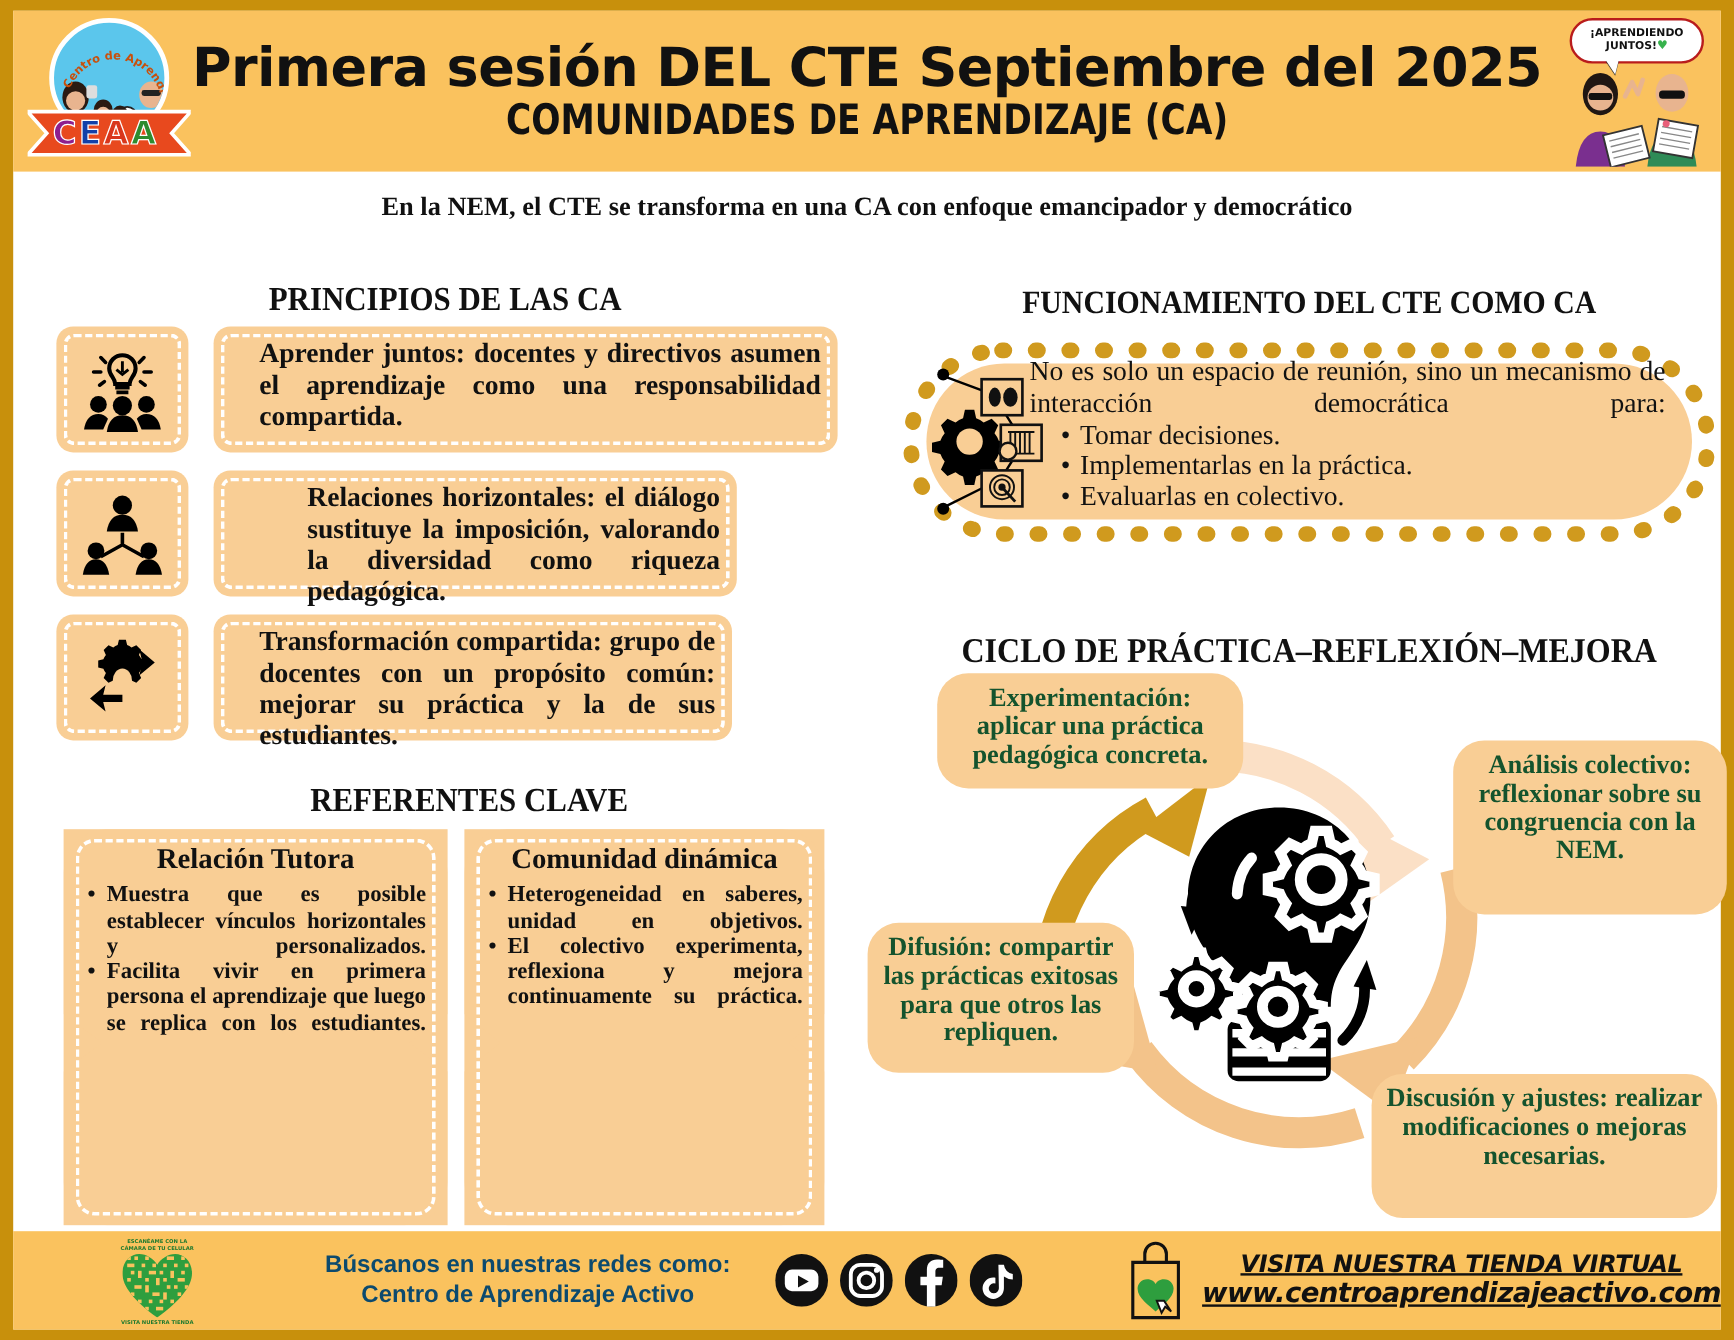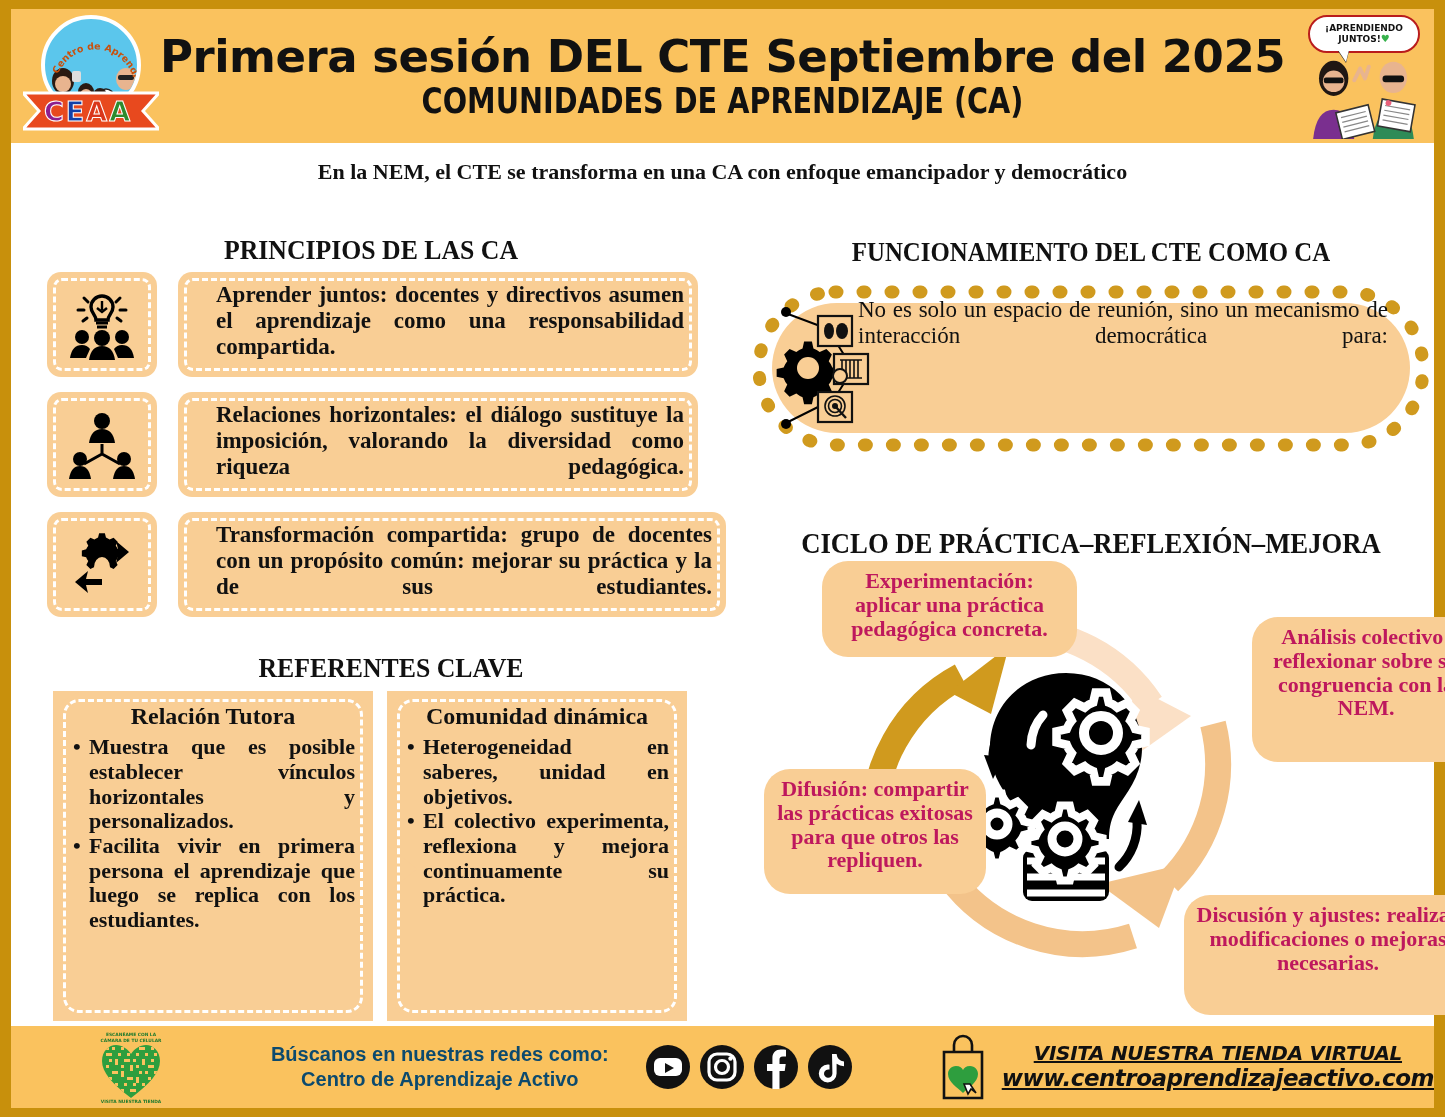--- a/index.html
+++ b/index.html
@@ -151,29 +151,29 @@
     position:absolute; left:10px; top:8px; right:10px; bottom:8px;
     border:3px dashed #FFFFFF; border-radius:16px; pointer-events:none;
   }
   .banner .bt{
     position:relative; padding:12px 18px 0 18px;
     font-family:"Liberation Serif", serif; font-weight:bold; color:#111;
   }
   .banner h4{
     text-align:center; font-size:24px; font-weight:bold; line-height:1.1; margin-bottom:6px;
   }
-  .banner ul{ list-style:none; font-size:22px; line-height:1.12; }
+  .banner ul{ list-style:none; font-size:19px; line-height:1.12; }
   .banner li{ position:relative; padding-left:18px; text-align:justify; text-align-last:justify;}
   .banner li:before{ content:"•"; position:absolute; left:2px; }
 
   
   .bub{
     position:absolute; background:#F9CE95; border-radius:26px;
-    font-family:"Liberation Serif", serif; font-weight:bold; color:#be185d;
-    text-align:center; line-height:1.08; padding:8px 10px; font-size:22px;margin-left:41px;
+    font-family:"Liberation Serif", serif; font-weight:bold; color:#14532d;
+    text-align:center; line-height:1.08; padding:8px 10px; font-size:22px;
   }
 
   
   .footer{
     position:absolute; left:0; bottom:0; width:1423px; height:82px;
     background:#FAC25E; display:flex; align-items:center;
   }
   .foot-txt{
     font-family:Liberation Sans, sans-serif; font-weight:bold; font-size:20px;
     color:#0c4a6e; text-align:center; line-height:1.25;
@@ -289,35 +289,35 @@
     <svg width="70" height="70" viewBox="0 0 70 70">
       <circle cx="35" cy="11" r="8" fill="#000"></circle>
       <path d="M22 33 q2-14 13-14 q11 0 13 14z" fill="#000"></path>
       <path d="M35 34 v10 M35 44 L17 54 M35 44 L53 54" stroke="#000" stroke-width="3" fill="none"></path>
       <circle cx="13" cy="49" r="7" fill="#000"></circle>
       <path d="M2 69 q2-13 11-13 q9 0 11 13z" fill="#000"></path>
       <circle cx="57" cy="49" r="7" fill="#000"></circle>
       <path d="M46 69 q2-13 11-13 q9 0 11 13z" fill="#000"></path>
     </svg>
   </div>
-  <div class="card" style="left:167px; top:383px; width:520px; height:105px;">
+  <div class="card" style="left:167px; top:383px; width:436px; height:105px;padding-left:40px;">
     <div class="txt" style="font-size:23px;">Relaciones horizontales: el diálogo sustituye la imposición, valorando la diversidad como riqueza pedagógica.</div>
   </div>
 
   <div class="icon-card" style="left:36px; top:503px; height:105px;">
     <svg width="72" height="72" viewBox="0 0 72 72">
       <path d="M36 20 h16 l-2-8 l13 11 l-13 11 l2-8 h-16z" fill="#000"></path>
       <path d="M36 56 h-16 l2 8 l-13-11 l13-11 l-2 8 h16z" fill="#000"></path>
       <g transform="translate(36,37)">
         <path d="M-4 -22 h8 l1.5 6 a17 17 0 0 1 5 2.9 l5.6-2.6 l5.6 5.6 l-2.6 5.6 a17 17 0 0 1 2.9 5 l6 1.5 v8 l-6 1.5 a17 17 0 0 1 -2.9 5 l2.6 5.6 l-5.6 5.6 l-5.6-2.6 a17 17 0 0 1 -5 2.9 l-1.5 6 h-8 l-1.5-6 a17 17 0 0 1 -5-2.9 l-5.6 2.6 l-5.6-5.6 l2.6-5.6 a17 17 0 0 1 -2.9-5 l-6-1.5 v-8 l6-1.5 a17 17 0 0 1 2.9-5 l-2.6-5.6 l5.6-5.6 l5.6 2.6 a17 17 0 0 1 5-2.9z" fill="#000" transform="translate(0,-17) scale(0.72)"></path>
       </g>
       <ellipse cx="36" cy="38" rx="8" ry="10" fill="#F9CE95"></ellipse>
     </svg>
   </div>
-  <div class="card" style="left:167px; top:503px; width:548px; height:105px;">
+  <div class="card" style="left:167px; top:503px; width:432px; height:105px;">
     <div class="txt" style="font-size:23px;">Transformación compartida: grupo de docentes con un propósito común: mejorar su práctica y la de sus estudiantes.</div>
   </div>
 
   <div class="sec-title" style="left:735px; top:228px; width:690px; font-size:27px;">FUNCIONAMIENTO DEL CTE COMO CA</div>
 
   <div class="pill-wrap">
     <svg class="pill-dots" viewBox="0 0 690 175">
       <rect x="13" y="11" width="664" height="153" rx="76" ry="76" fill="none" stroke="#D09A1E" stroke-width="13" stroke-linecap="round" stroke-dasharray="2 26"></rect>
     </svg>
     <div class="pill-inner"></div>
@@ -339,20 +339,25 @@
       <circle cx="64" cy="70" r="7" fill="#F9CE95" stroke="#111" stroke-width="2"></circle>
       <rect x="42" y="86" width="34" height="30" fill="#F9CE95" stroke="#111" stroke-width="2.2"></rect>
       <circle cx="59" cy="100" r="10" fill="none" stroke="#111" stroke-width="1.6"></circle>
       <circle cx="59" cy="100" r="6.5" fill="none" stroke="#111" stroke-width="1.6"></circle>
       <circle cx="59" cy="100" r="3" fill="#111"></circle>
       <path d="M59 100 L70 112" stroke="#111" stroke-width="2.4"></path>
     </svg>
 
     <div class="pill-text">
       <div class="j">No es solo un espacio de reunión, sino un mecanismo de interacción democrática para:</div>
+      <ul class="pill-list">
+        <li>Tomar decisiones.</li>
+        <li>Implementarlas en la práctica.</li>
+        <li>Evaluarlas en colectivo.</li>
+      </ul>
     </div>
   </div>
 
   <div class="sec-title" style="left:80px; top:643px; width:600px; font-size:28px;">REFERENTES CLAVE</div>
 
   <div class="banner" style="left:42px; top:682px; width:320px; height:330px;">
     <svg viewBox="0 0 320 330" preserveAspectRatio="none" style="position:absolute;inset:0;width:100%;height:100%">
       <path d="M36 0 H284 A36 36 0 0 1 320 36 V154 L288 178 L320 202 V294 A36 36 0 0 1 284 330 H36 A36 36 0 0 1 0 294 V202 L32 178 L0 154 V36 A36 36 0 0 1 36 0 Z" fill="#F9CE95"></path>
     </svg>
     <div class="bdash"></div>

